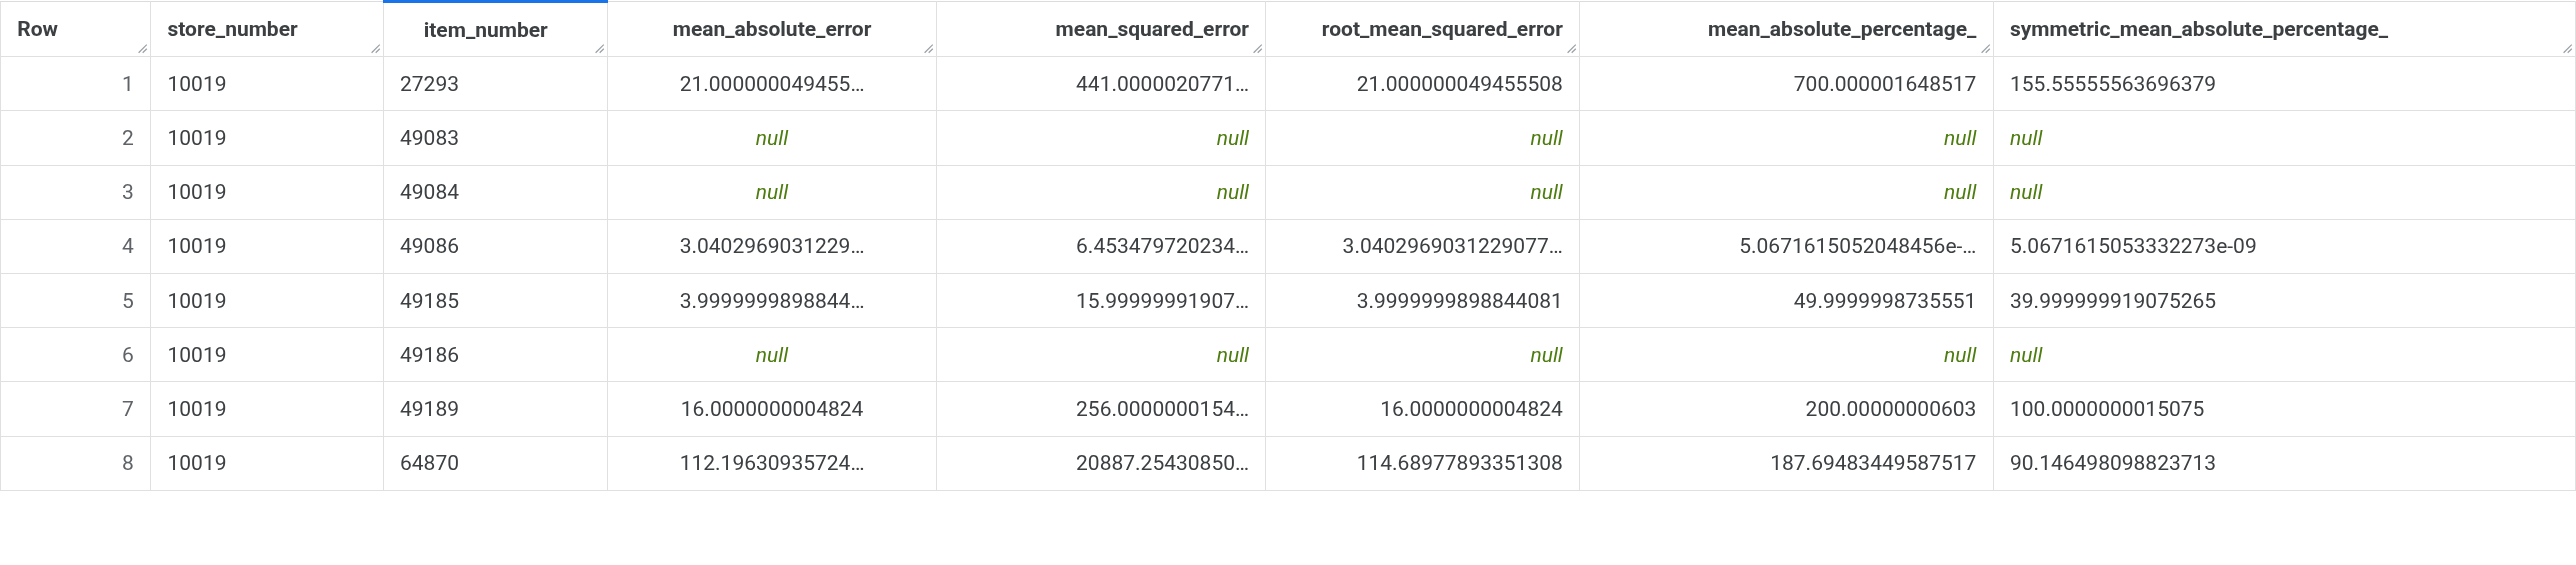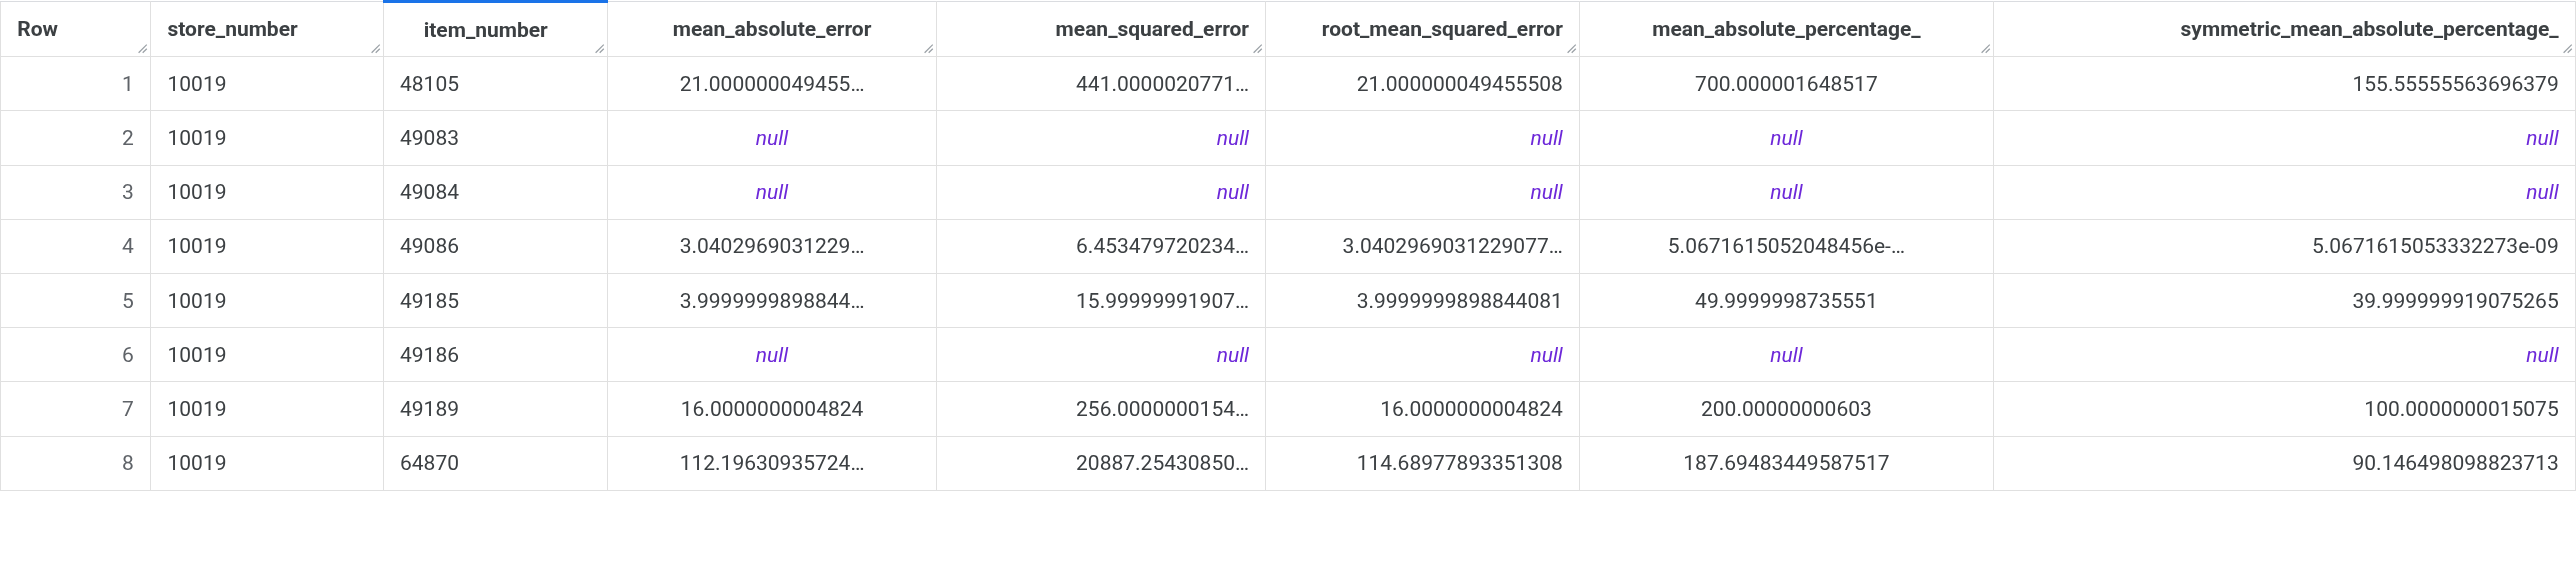--- a/index.html
+++ b/index.html
@@ -38,34 +38,34 @@
     .th.active-tab {
       border-top: 3.3px solid #1a73e8;
       padding-left: 40px;
     }
     .col-row { width: 146px; text-align: right; }
     .col-store { width: 226px; }
     .col-item { width: 218px; }
     .col-mae { width: 320px; text-align: center; }
     .col-mse { width: 320px; text-align: right; margin-left: 37px; }
     .col-rmse { width: 305px; text-align: right; }
-    .col-mape { width: 402px; text-align: center; }
-    .col-smape { width: 566px; text-align: right; }
+    .col-mape { width: 402px; text-align: right; }
+    .col-smape { width: 566px; text-align: left; }
     .th.col-row { text-align: left; }
     .td.col-store, .td.col-item { text-align: left; }
     .resize {
       position: absolute;
       right: 1.6px;
       bottom: 1.6px;
       width: 11.4px;
       height: 11.4px;
       pointer-events: none;
     }
     .resize svg { display: block; }
-    .null { font-style: italic; color: #6d28d9; }
+    .null { font-style: italic; color: #4d7c0f; }
     .td.col-row { color: #5f6368; }
   </style>
 </head>
 <body>
 
 <div class="table">
   <div class="thead">
     <div class="tr" id="header-row">
         <div class="th col-row"><span>Row</span><span class="resize">
             <svg width="11.4" height="11.4" viewBox="0 0 14 14">
@@ -114,21 +114,21 @@
               <line x1="2" y1="12" x2="12" y2="2" stroke="#9aa0a6" stroke-width="1.5"></line>
               <line x1="7" y1="12" x2="12" y2="7" stroke="#9aa0a6" stroke-width="1.5"></line>
             </svg>
           </span></div>
       </div>
   </div>
   <div class="tbody" id="tbody">
       <div class="tr">
         <div class="td col-row"><span>1</span></div>
         <div class="td col-store"><span>10019</span></div>
-        <div class="td col-item"><span>48105</span></div>
+        <div class="td col-item"><span>27293</span></div>
         <div class="td col-mae"><span>21.000000049455…</span></div>
         <div class="td col-mse"><span>441.0000020771…</span></div>
         <div class="td col-rmse"><span>21.000000049455508</span></div>
         <div class="td col-mape"><span>700.000001648517</span></div>
         <div class="td col-smape"><span>155.55555563696379</span></div>
       </div>
       <div class="tr">
         <div class="td col-row"><span>2</span></div>
         <div class="td col-store"><span>10019</span></div>
         <div class="td col-item"><span>49083</span></div>

